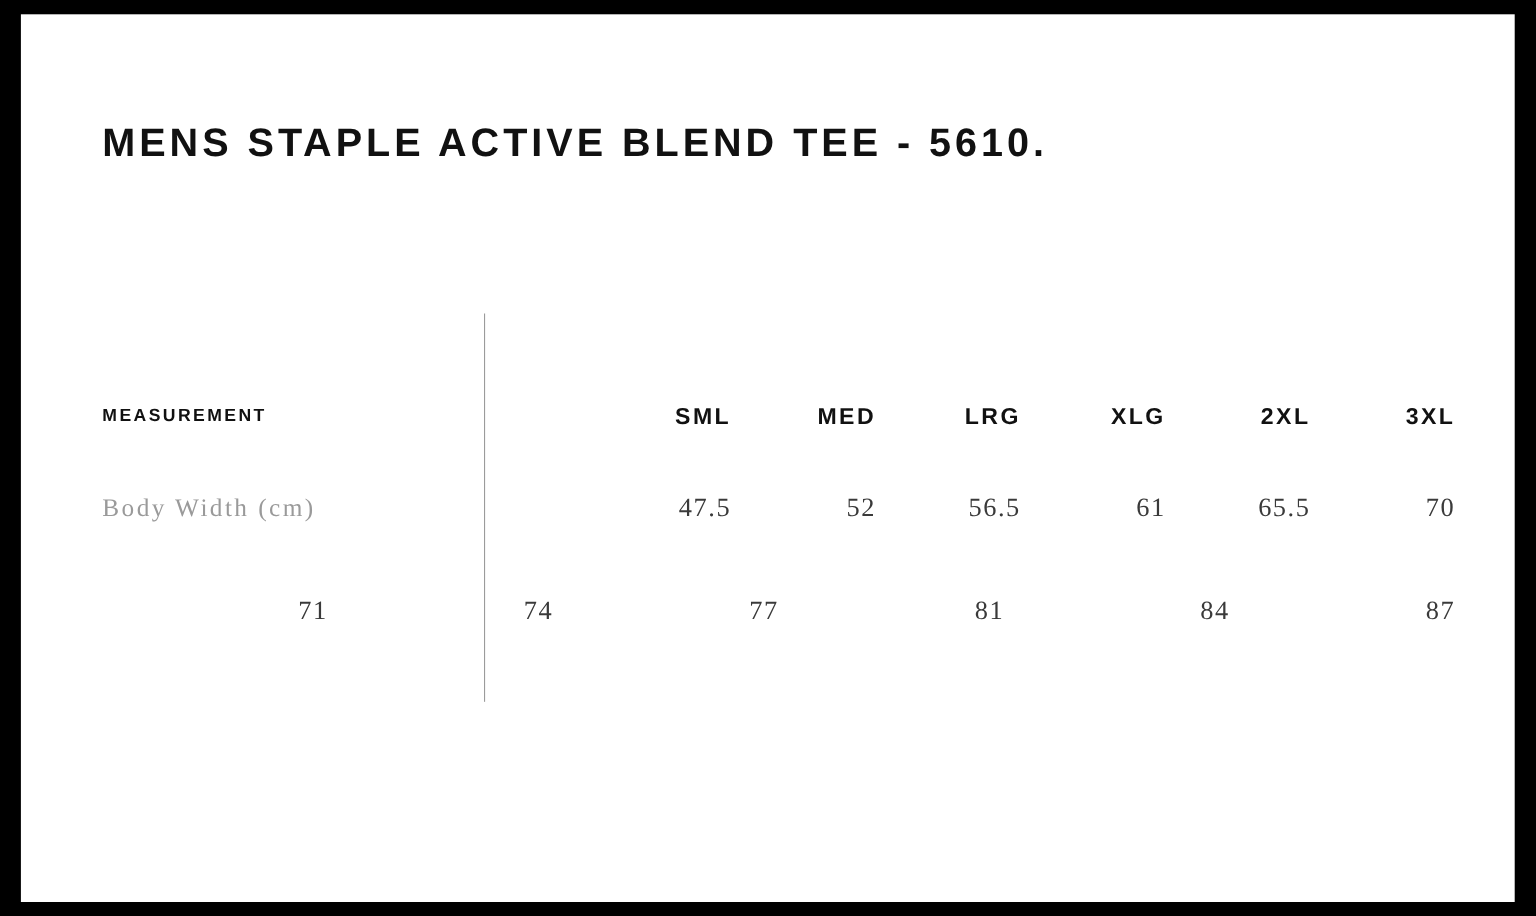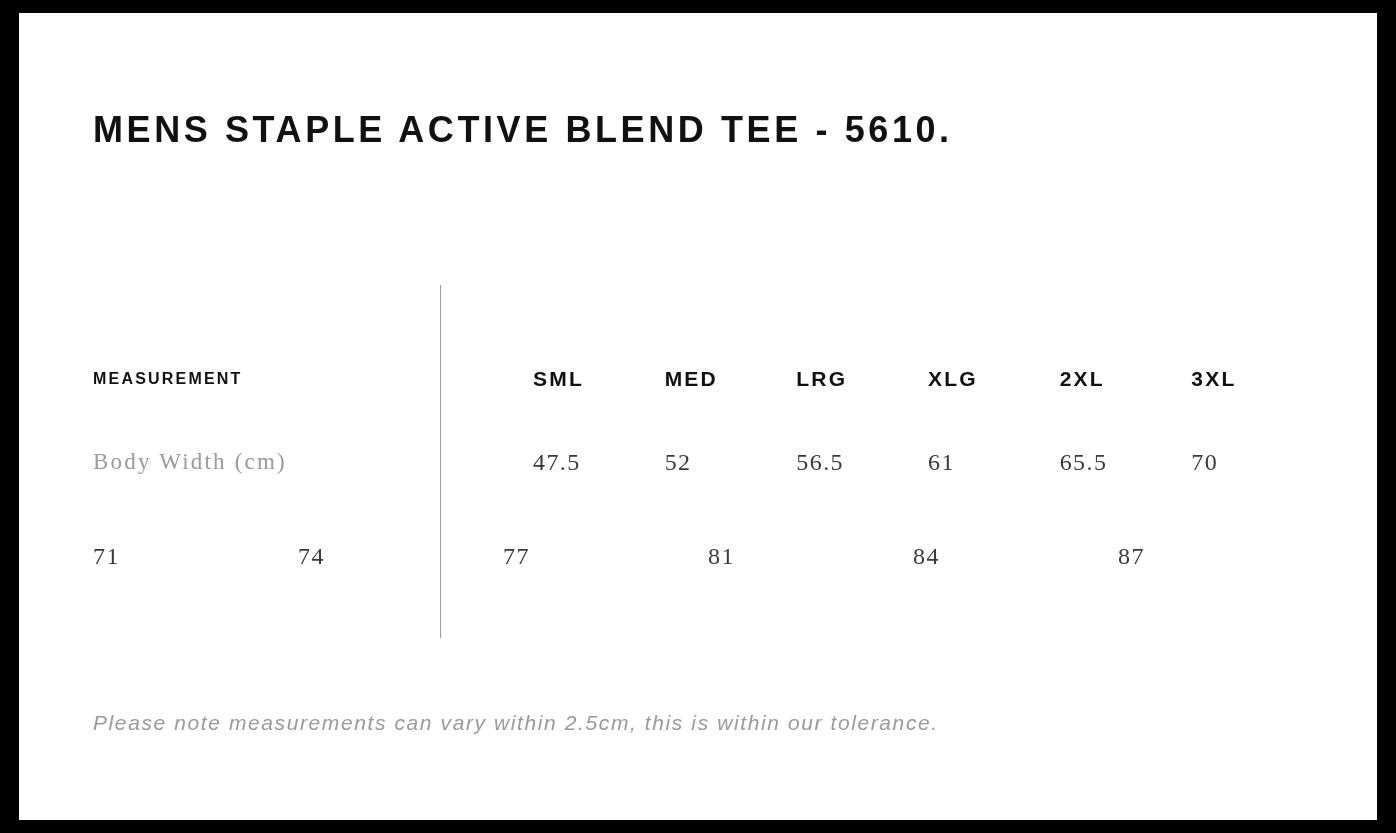--- a/index.html
+++ b/index.html
@@ -70,21 +70,21 @@
     color: #111111;
   }
   .cell-label.data {
     font-size: 23px;
     letter-spacing: 2.2px;
     color: #9a9a9a;
     font-weight: normal;
   }
   .cell-size {
     flex: 1 1 0;
-    text-align: left;
+    text-align: right;
     box-sizing: border-box;
   }
   .cell-size.header {
     font-size: 21px;
     font-weight: bold;
     letter-spacing: 2.2px;
     color: #111111;
   }
   .cell-size.data {
     font-size: 24px;
@@ -137,15 +137,14 @@
       <div class="cell-size data">71</div>
       <div class="cell-size data">74</div>
       <div class="cell-size data">77</div>
       <div class="cell-size data">81</div>
       <div class="cell-size data">84</div>
       <div class="cell-size data">87</div>
     </div>
 
   </div>
 
-  <div class="footnote">Please note measurements can vary within 2.5cm, this is within our tolerance.</div>
 
 </div>
 
 </body></html>

